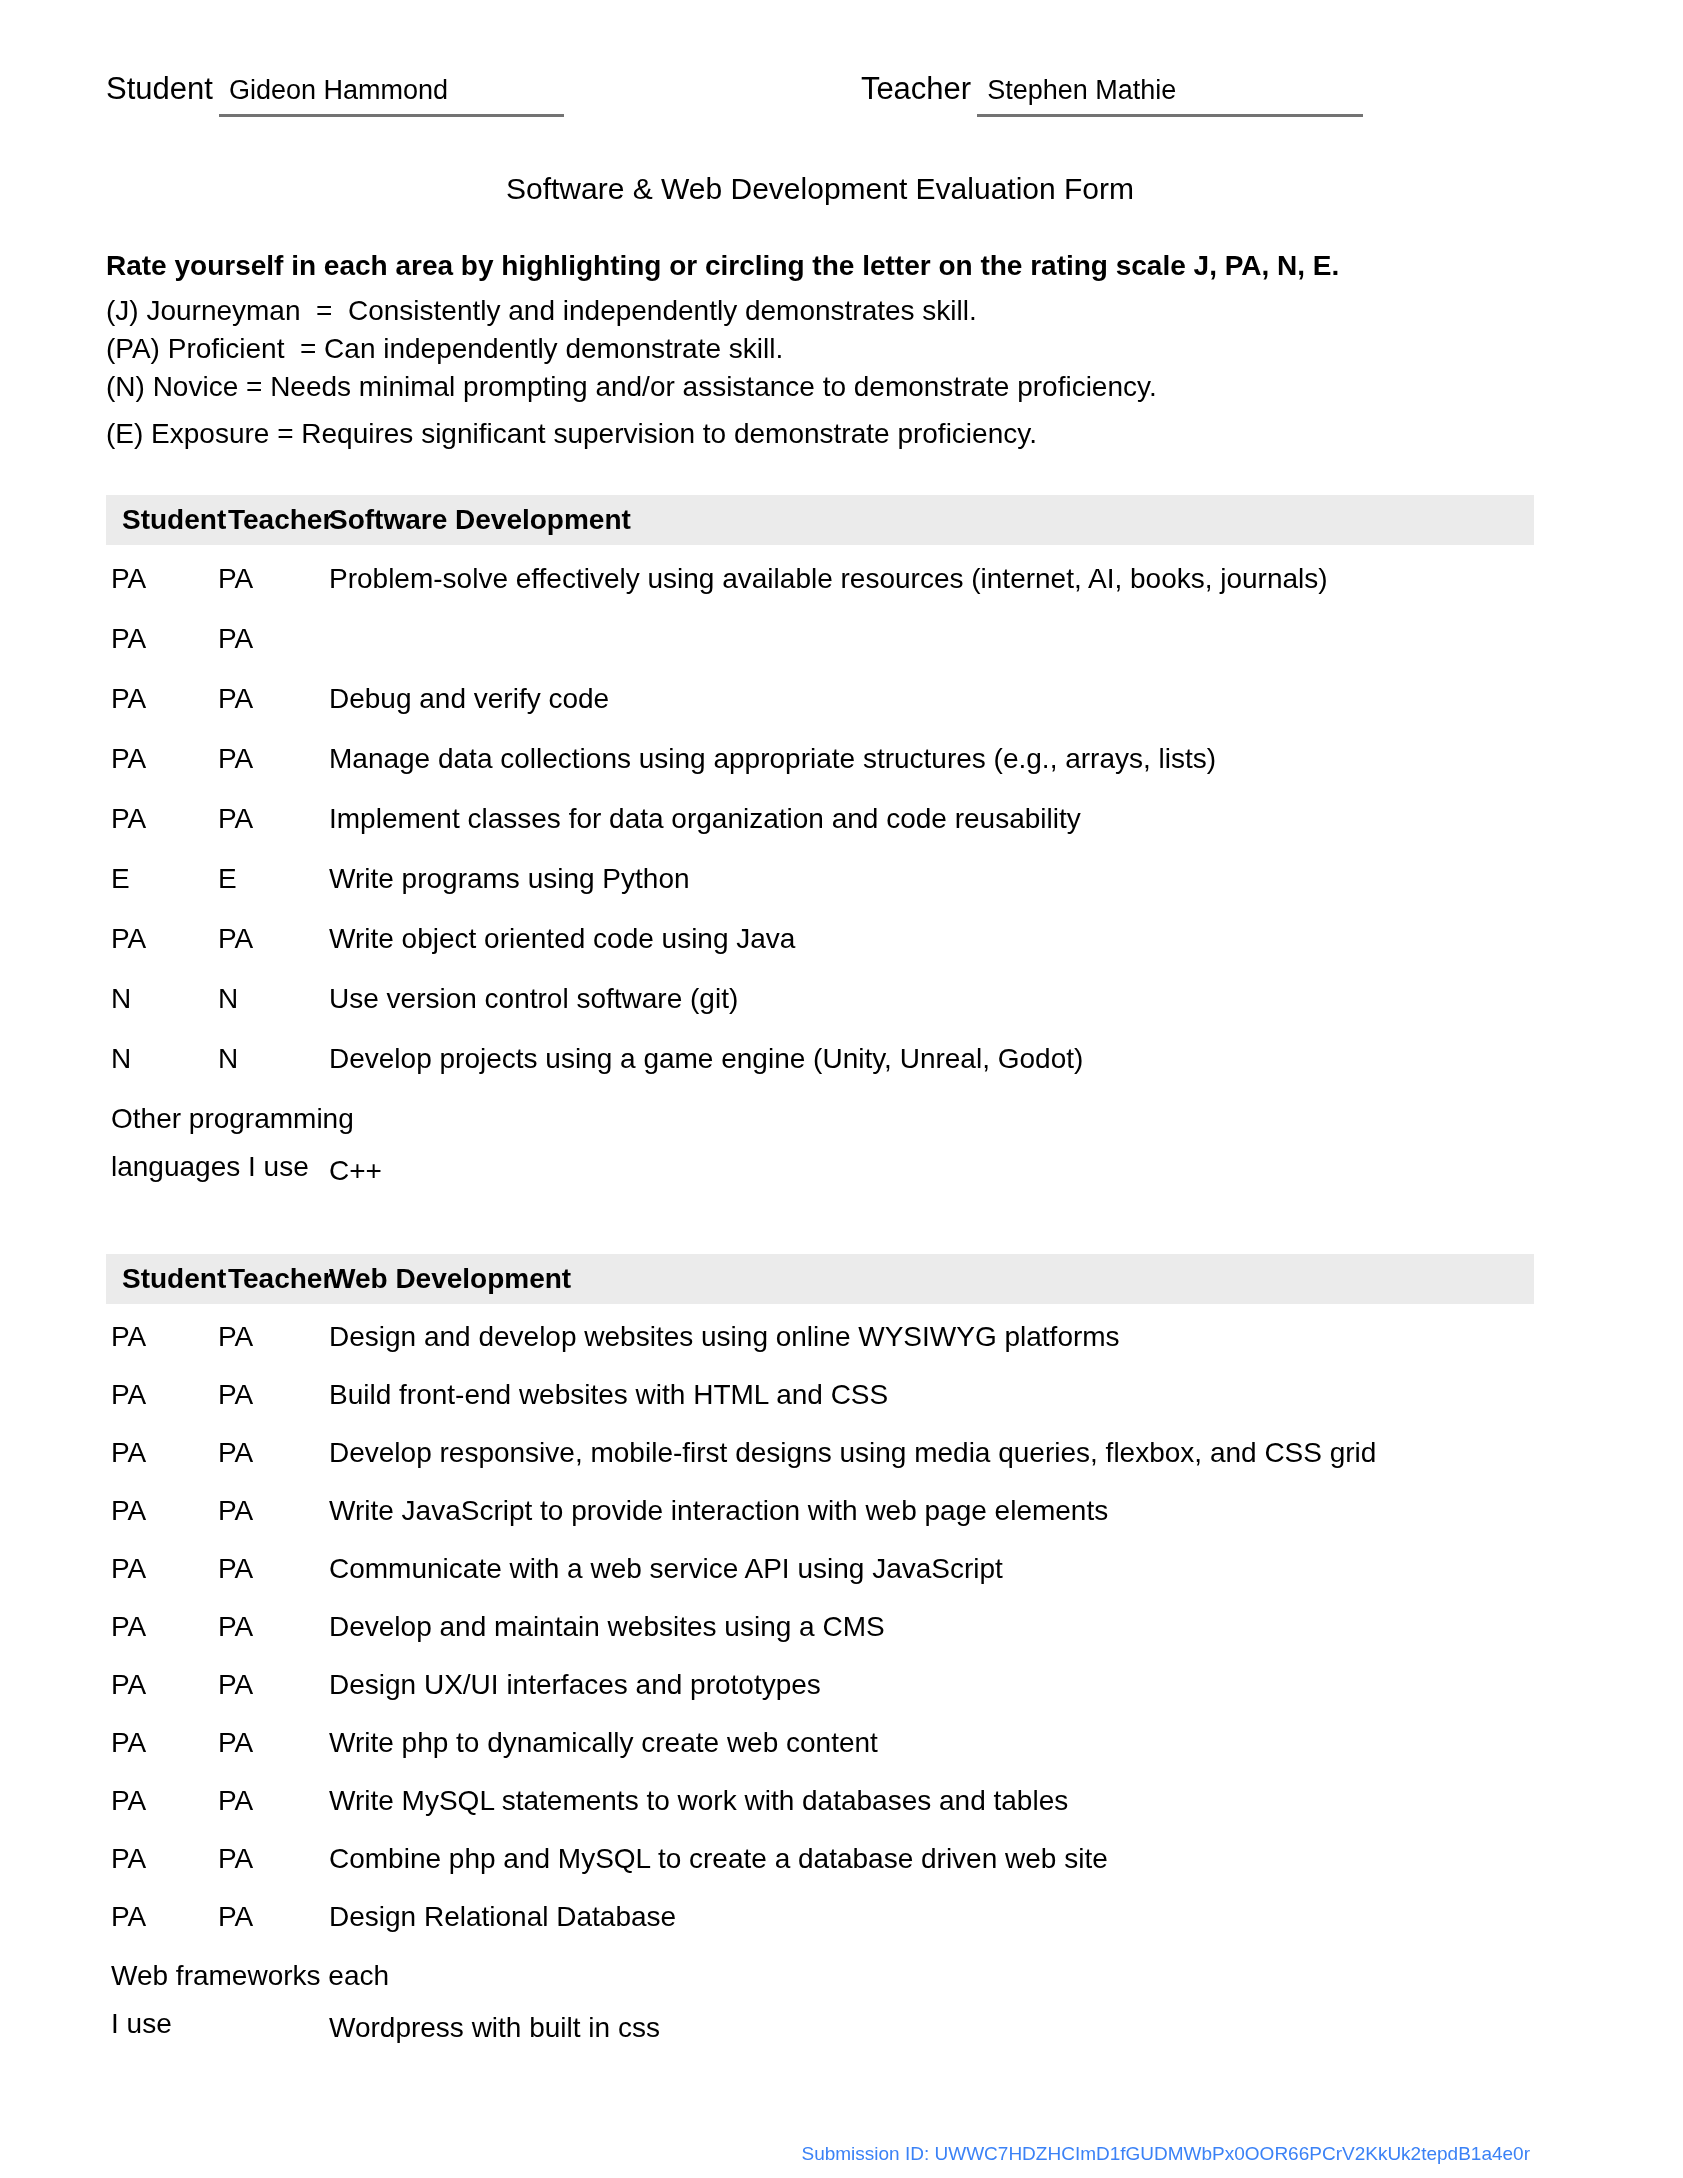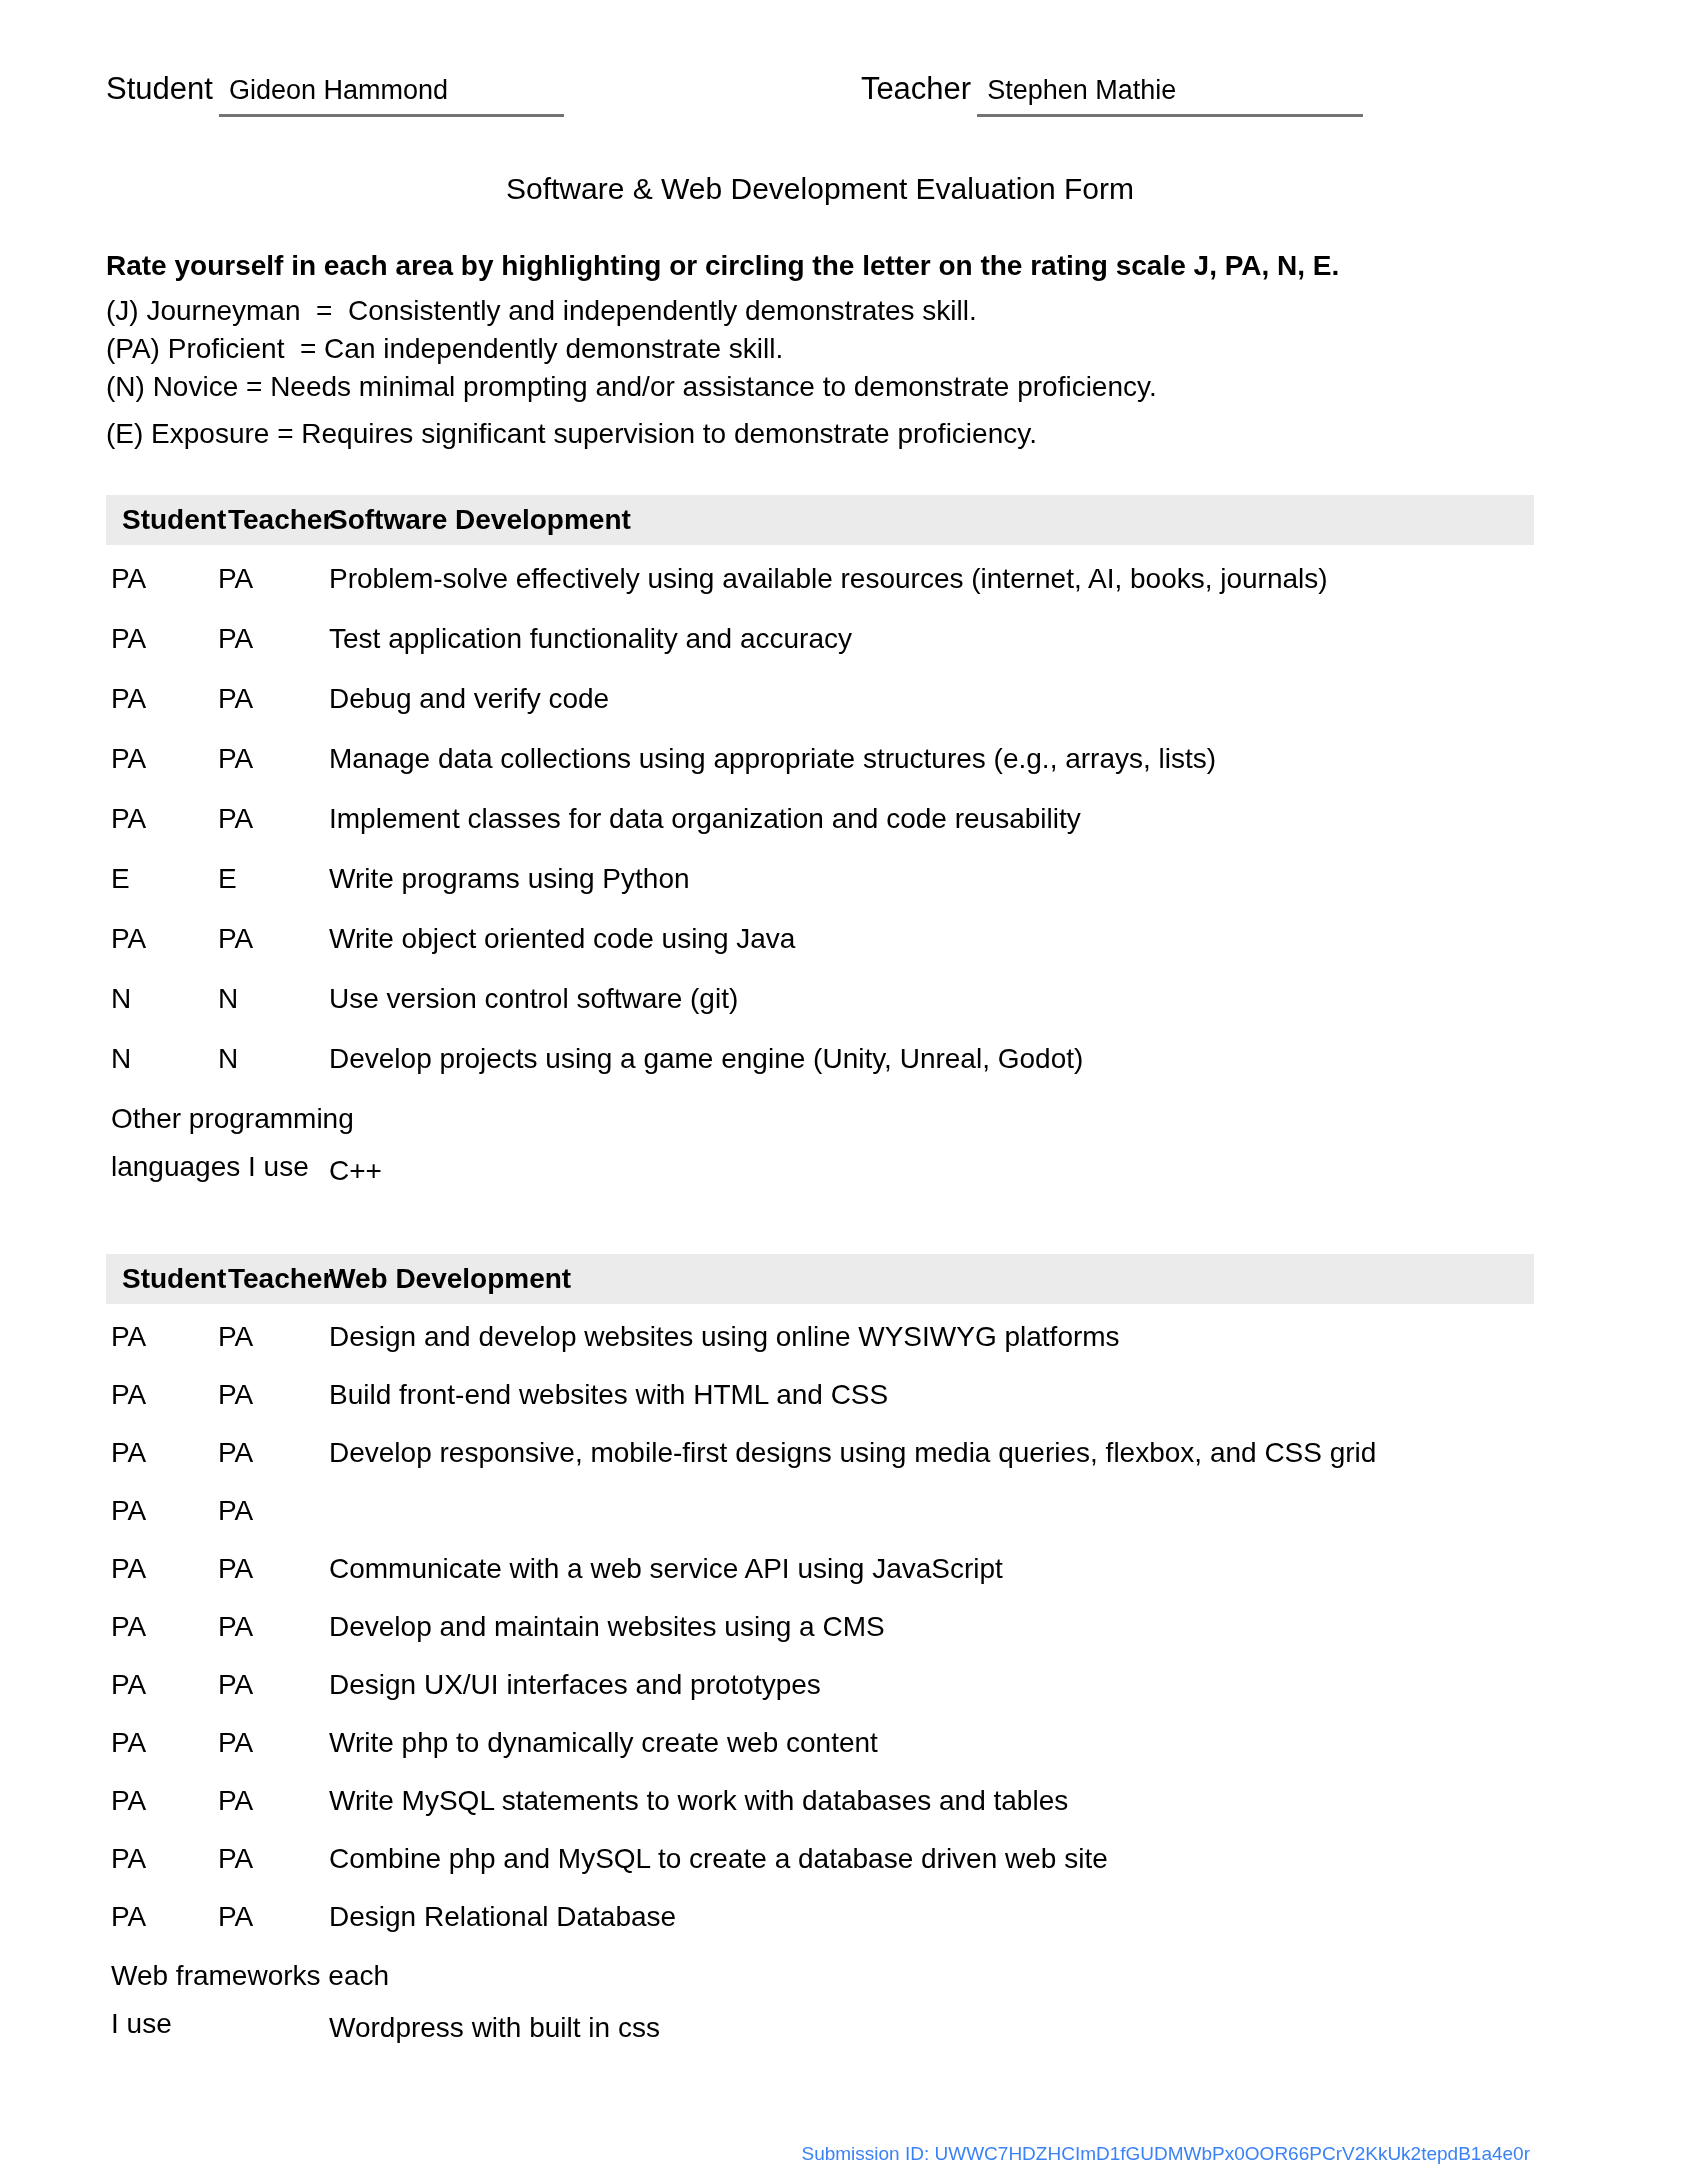--- a/index.html
+++ b/index.html
@@ -126,21 +126,20 @@
     </div>
     <div class="tbody">
         <div class="trow">
           <span class="c-student">PA</span>
           <span class="c-teacher">PA</span>
           <span class="c-skill">Problem-solve effectively using available resources (internet, AI, books, journals)</span>
         </div>
         <div class="trow">
           <span class="c-student">PA</span>
           <span class="c-teacher">PA</span>
-          <span class="c-skill">Test application functionality and accuracy</span>
         </div>
         <div class="trow">
           <span class="c-student">PA</span>
           <span class="c-teacher">PA</span>
           <span class="c-skill">Debug and verify code</span>
         </div>
         <div class="trow">
           <span class="c-student">PA</span>
           <span class="c-teacher">PA</span>
           <span class="c-skill">Manage data collections using appropriate structures (e.g., arrays, lists)</span>
@@ -195,20 +194,21 @@
           <span class="c-skill">Build front-end websites with HTML and CSS</span>
         </div>
         <div class="trow">
           <span class="c-student">PA</span>
           <span class="c-teacher">PA</span>
           <span class="c-skill">Develop responsive, mobile-first designs using media queries, flexbox, and CSS grid</span>
         </div>
         <div class="trow">
           <span class="c-student">PA</span>
           <span class="c-teacher">PA</span>
+          <span class="c-skill">Write JavaScript to provide interaction with web page elements</span>
         </div>
         <div class="trow">
           <span class="c-student">PA</span>
           <span class="c-teacher">PA</span>
           <span class="c-skill">Communicate with a web service API using JavaScript</span>
         </div>
         <div class="trow">
           <span class="c-student">PA</span>
           <span class="c-teacher">PA</span>
           <span class="c-skill">Develop and maintain websites using a CMS</span>

